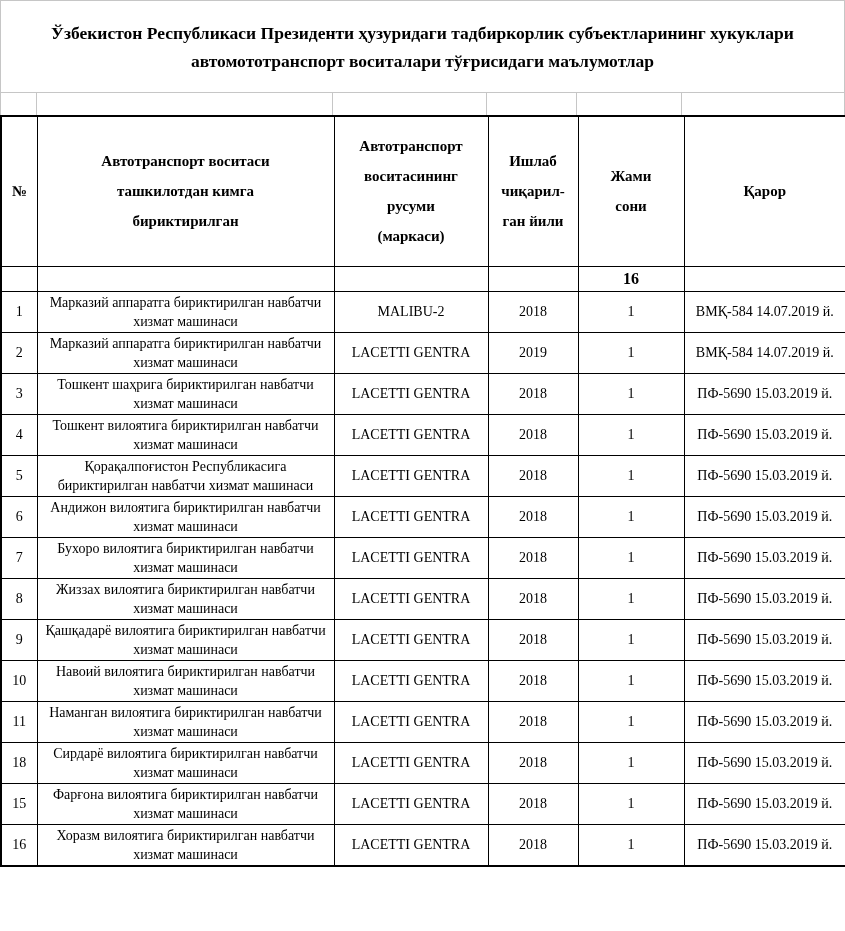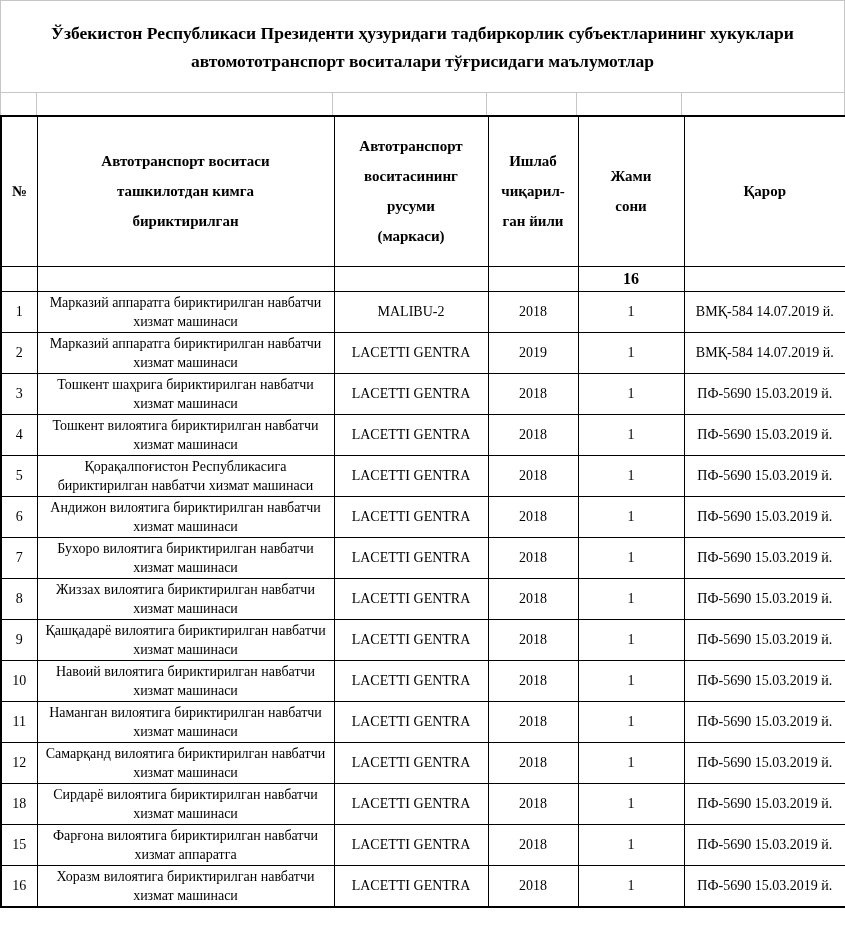--- a/index.html
+++ b/index.html
@@ -208,42 +208,34 @@
 
     <tr class="data-row">
       <td>11</td>
       <td class="t-left">Наманган вилоятига бириктирилган навбатчи хизмат машинаси</td>
       <td>LACETTI GENTRA</td>
       <td>2018</td>
       <td>1</td>
       <td>ПФ-5690 15.03.2019 й.</td>
     </tr>
 
-    <tr class="data-row">
-      <td>12</td>
-      <td class="t-left">Самарқанд вилоятига бириктирилган навбатчи хизмат машинаси</td>
-      <td>LACETTI GENTRA</td>
-      <td>2018</td>
-      <td>1</td>
-      <td>ПФ-5690 15.03.2019 й.</td>
-    </tr>
 
     <tr class="data-row">
       <td>18</td>
       <td class="t-left">Сирдарё вилоятига бириктирилган навбатчи хизмат машинаси</td>
       <td>LACETTI GENTRA</td>
       <td>2018</td>
       <td>1</td>
       <td>ПФ-5690 15.03.2019 й.</td>
     </tr>
 
 
     <tr class="data-row">
       <td>15</td>
-      <td class="t-left">Фарғона вилоятига бириктирилган навбатчи хизмат аппаратга</td>
+      <td class="t-left">Фарғона вилоятига бириктирилган навбатчи хизмат машинаси</td>
       <td>LACETTI GENTRA</td>
       <td>2018</td>
       <td>1</td>
       <td>ПФ-5690 15.03.2019 й.</td>
     </tr>
 
     <tr class="data-row">
       <td>16</td>
       <td class="t-left">Хоразм вилоятига бириктирилган навбатчи хизмат машинаси</td>
       <td>LACETTI GENTRA</td>

